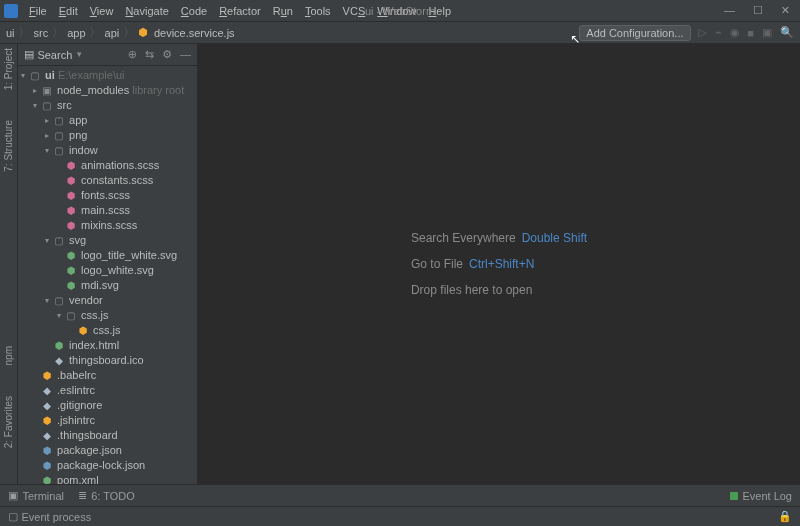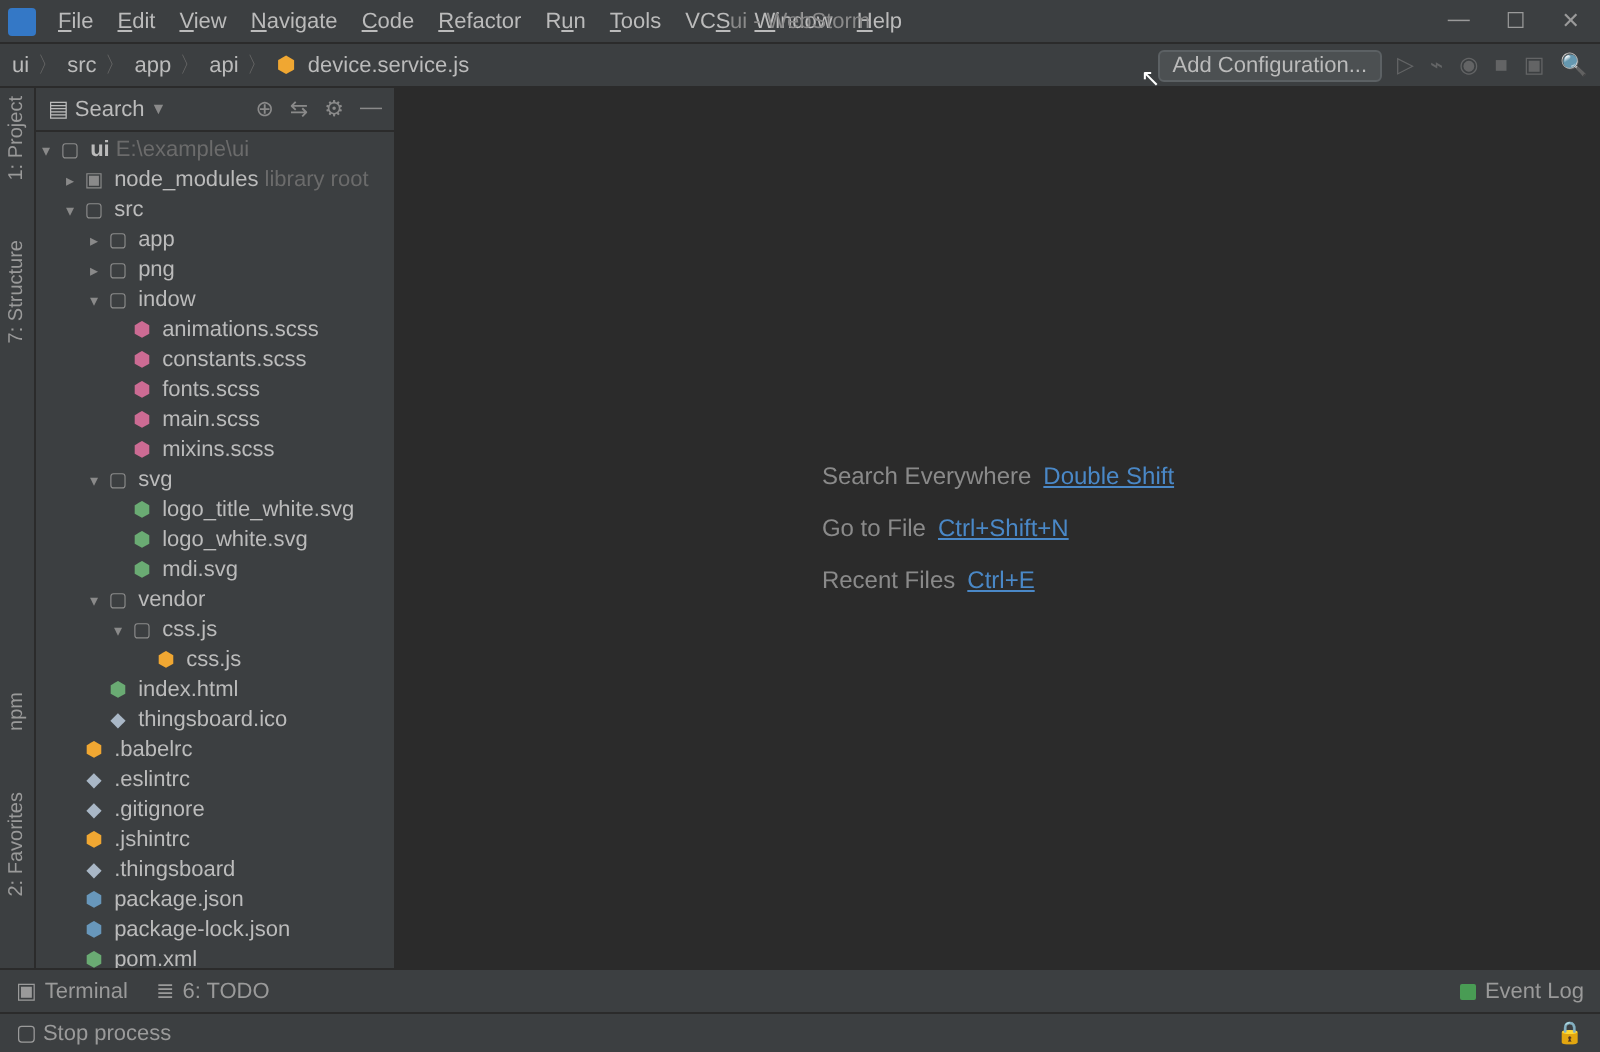--- a/index.html
+++ b/index.html
@@ -65,21 +65,21 @@
   .ico.js { color:#f0a732;}
   .ico.scss { color:#cc6b93;}
   .ico.svg { color:#6aab73;}
   .ico.html { color:#6aab73;}
   .ico.json { color:#6897bb;}
   .ico.xml { color:#6aab73;}
   .ico.cfg { color:#a9b7c6;}
   .muted { color:#6b6b6b;}
   .editor { flex:1; background:#2b2b2b; position:relative; display:flex; align-items:center; justify-content:center;}
   .welcome { text-align:left; color:#8a8a8a; font-size:12px; line-height:26px;}
-  .welcome .shortcut { color:#4a88c7; margin-left:6px;text-decoration:underline;}
+  .welcome .shortcut { color:#4a88c7; margin-left:6px;}
   
   .bottombar { height:22px; border-top:1px solid #2b2b2b; background:#3c3f41; display:flex; align-items:center; padding:0 8px; gap:14px;}
   .bottombar .item { display:flex; align-items:center; gap:4px; cursor:default; color:#9a9a9a;}
   .bottombar .right { margin-left:auto;}
   .statusbar { height:20px; border-top:1px solid #2b2b2b; background:#3c3f41; display:flex; align-items:center; padding:0 8px; color:#9a9a9a;}
   .statusbar .right { margin-left:auto; display:flex; align-items:center; gap:6px;}
   .dot-green { width:8px; height:8px; background:#499c54; display:inline-block; border-radius:1px;}
 </style>
 </head>
 <body>
@@ -189,21 +189,21 @@
       <div class="node"><span class="pad" style="width:22px"></span><span class="ico json">⬢</span>&nbsp;<span>package-lock.json</span></div>
       <div class="node"><span class="pad" style="width:22px"></span><span class="ico xml">⬢</span>&nbsp;<span>pom.xml</span></div>
 
     </div>
   </div>
 
   <div class="editor">
     <div class="welcome">
       <div><span>Search Everywhere</span><span class="shortcut">Double Shift</span></div>
       <div><span>Go to File</span><span class="shortcut">Ctrl+Shift+N</span></div>
-      <div><span>Recent Files</span><span class="shortcut">Ctrl+E</span></div>
+      <div><span>Drop files here to open</span></div>
     </div>
   </div>
 </div>
 
 <div class="bottombar">
   <div class="item">
       <span>▣</span>
       <span>Terminal</span>
     </div>
   <div class="item">
@@ -211,17 +211,17 @@
       <span>6: TODO</span>
     </div>
   <div class="item right">
       <span class="dot-green"></span>
       <span>Event Log</span>
     </div>
 </div>
 
 <div class="statusbar">
   <span>▢</span>&nbsp;
-  <span>Stop process</span>
+  <span>Event process</span>
   <span class="right">
       <span>🔒</span>
     </span>
 </div>
 
 </body></html>

